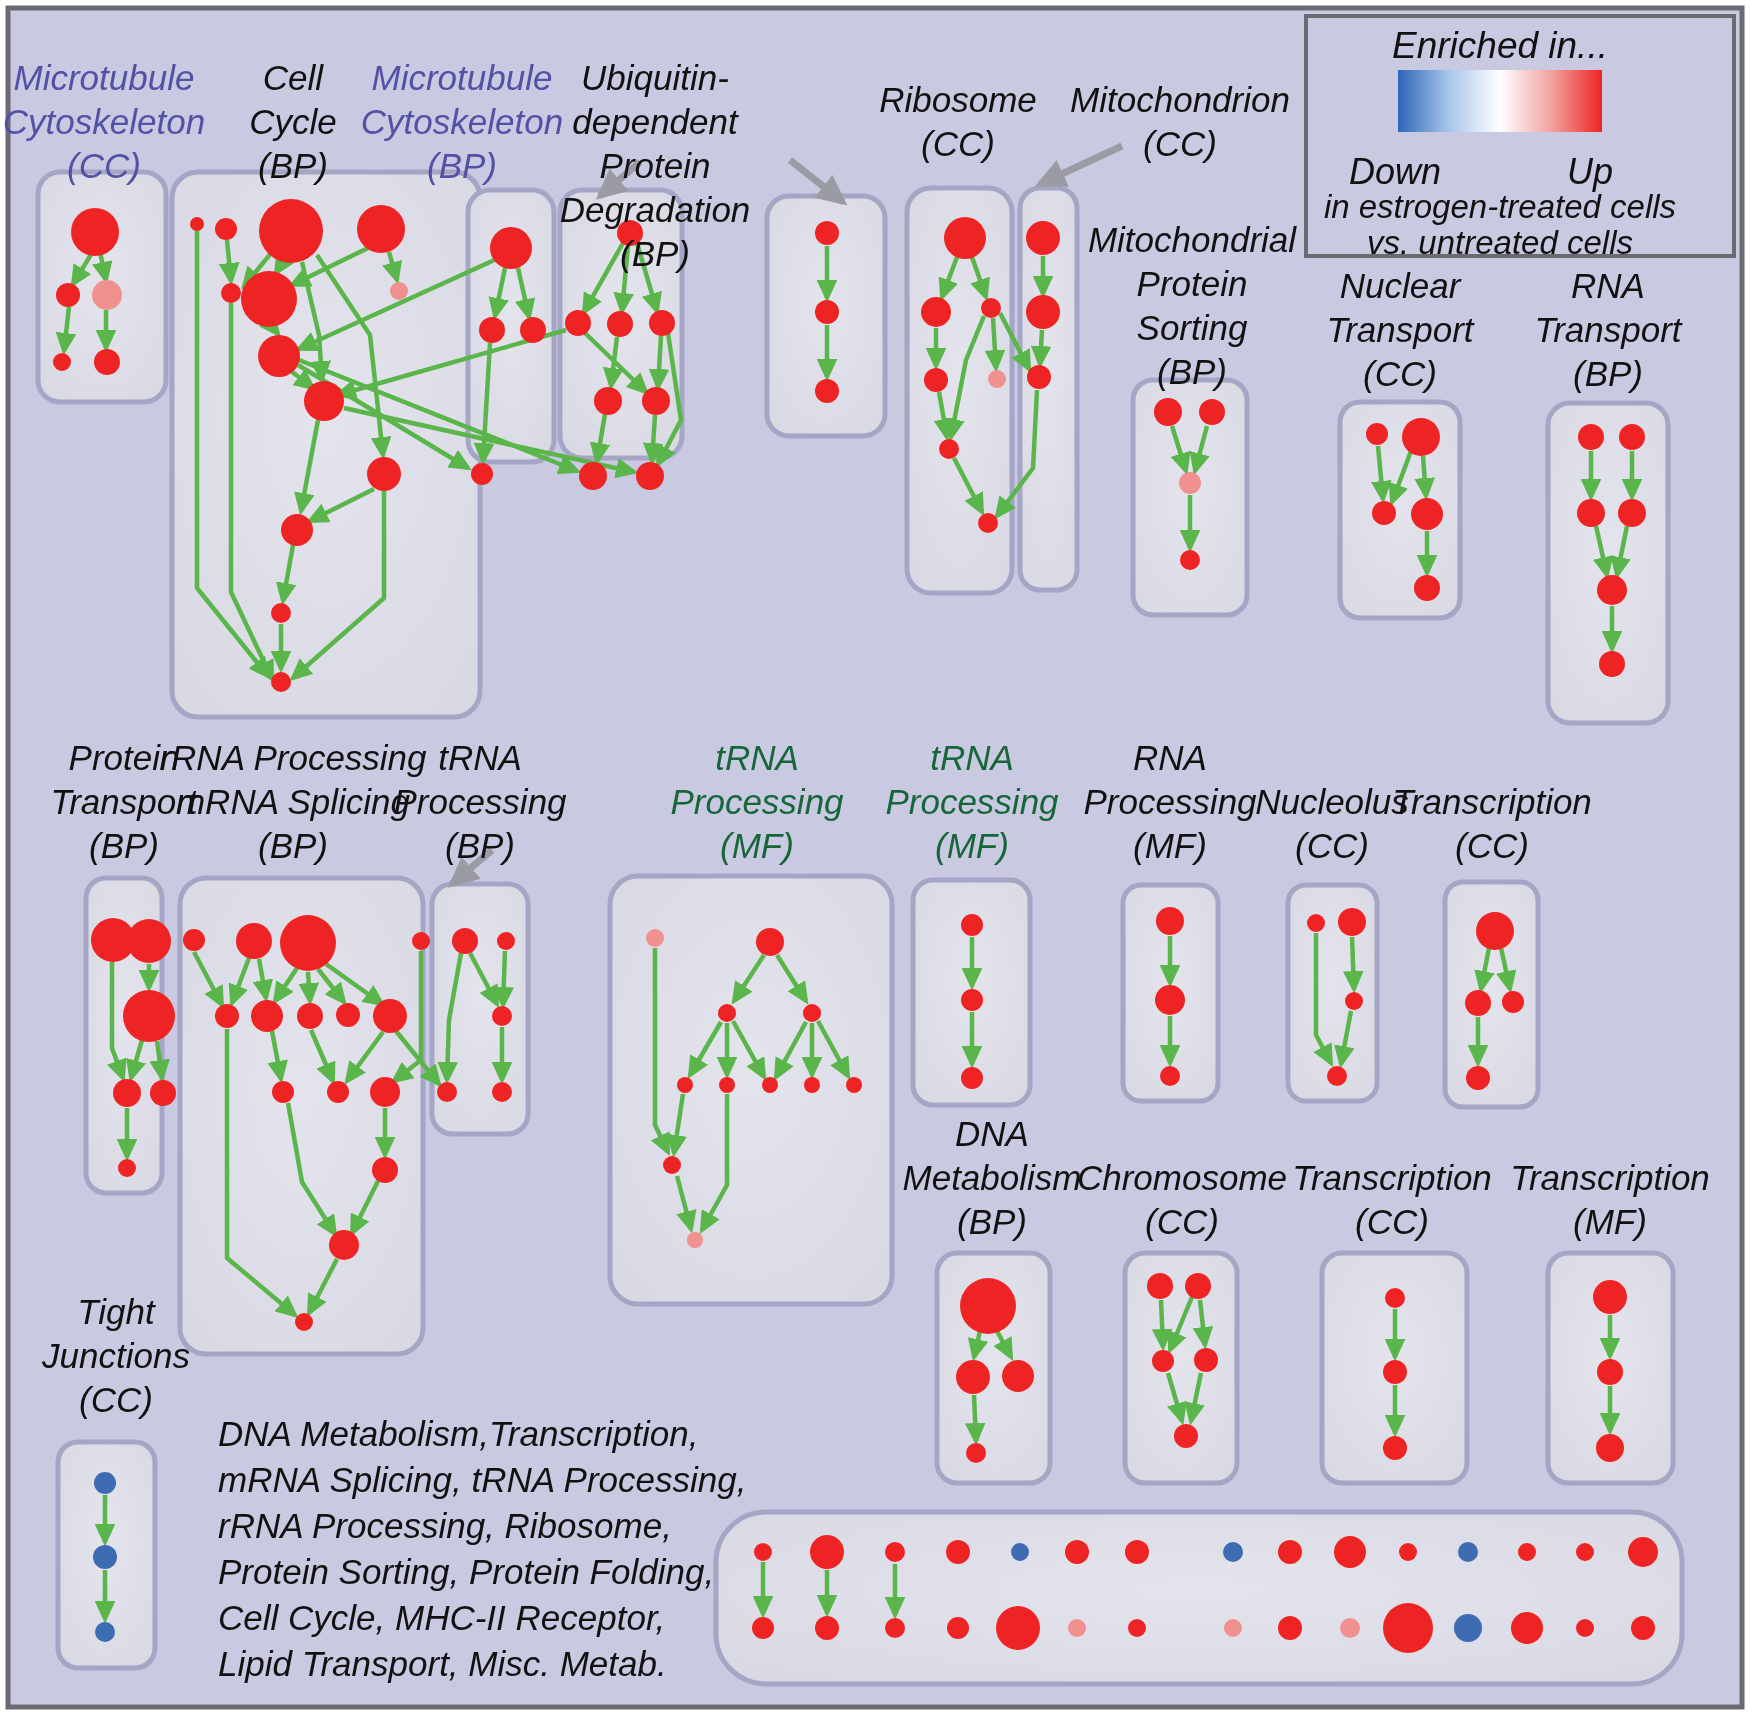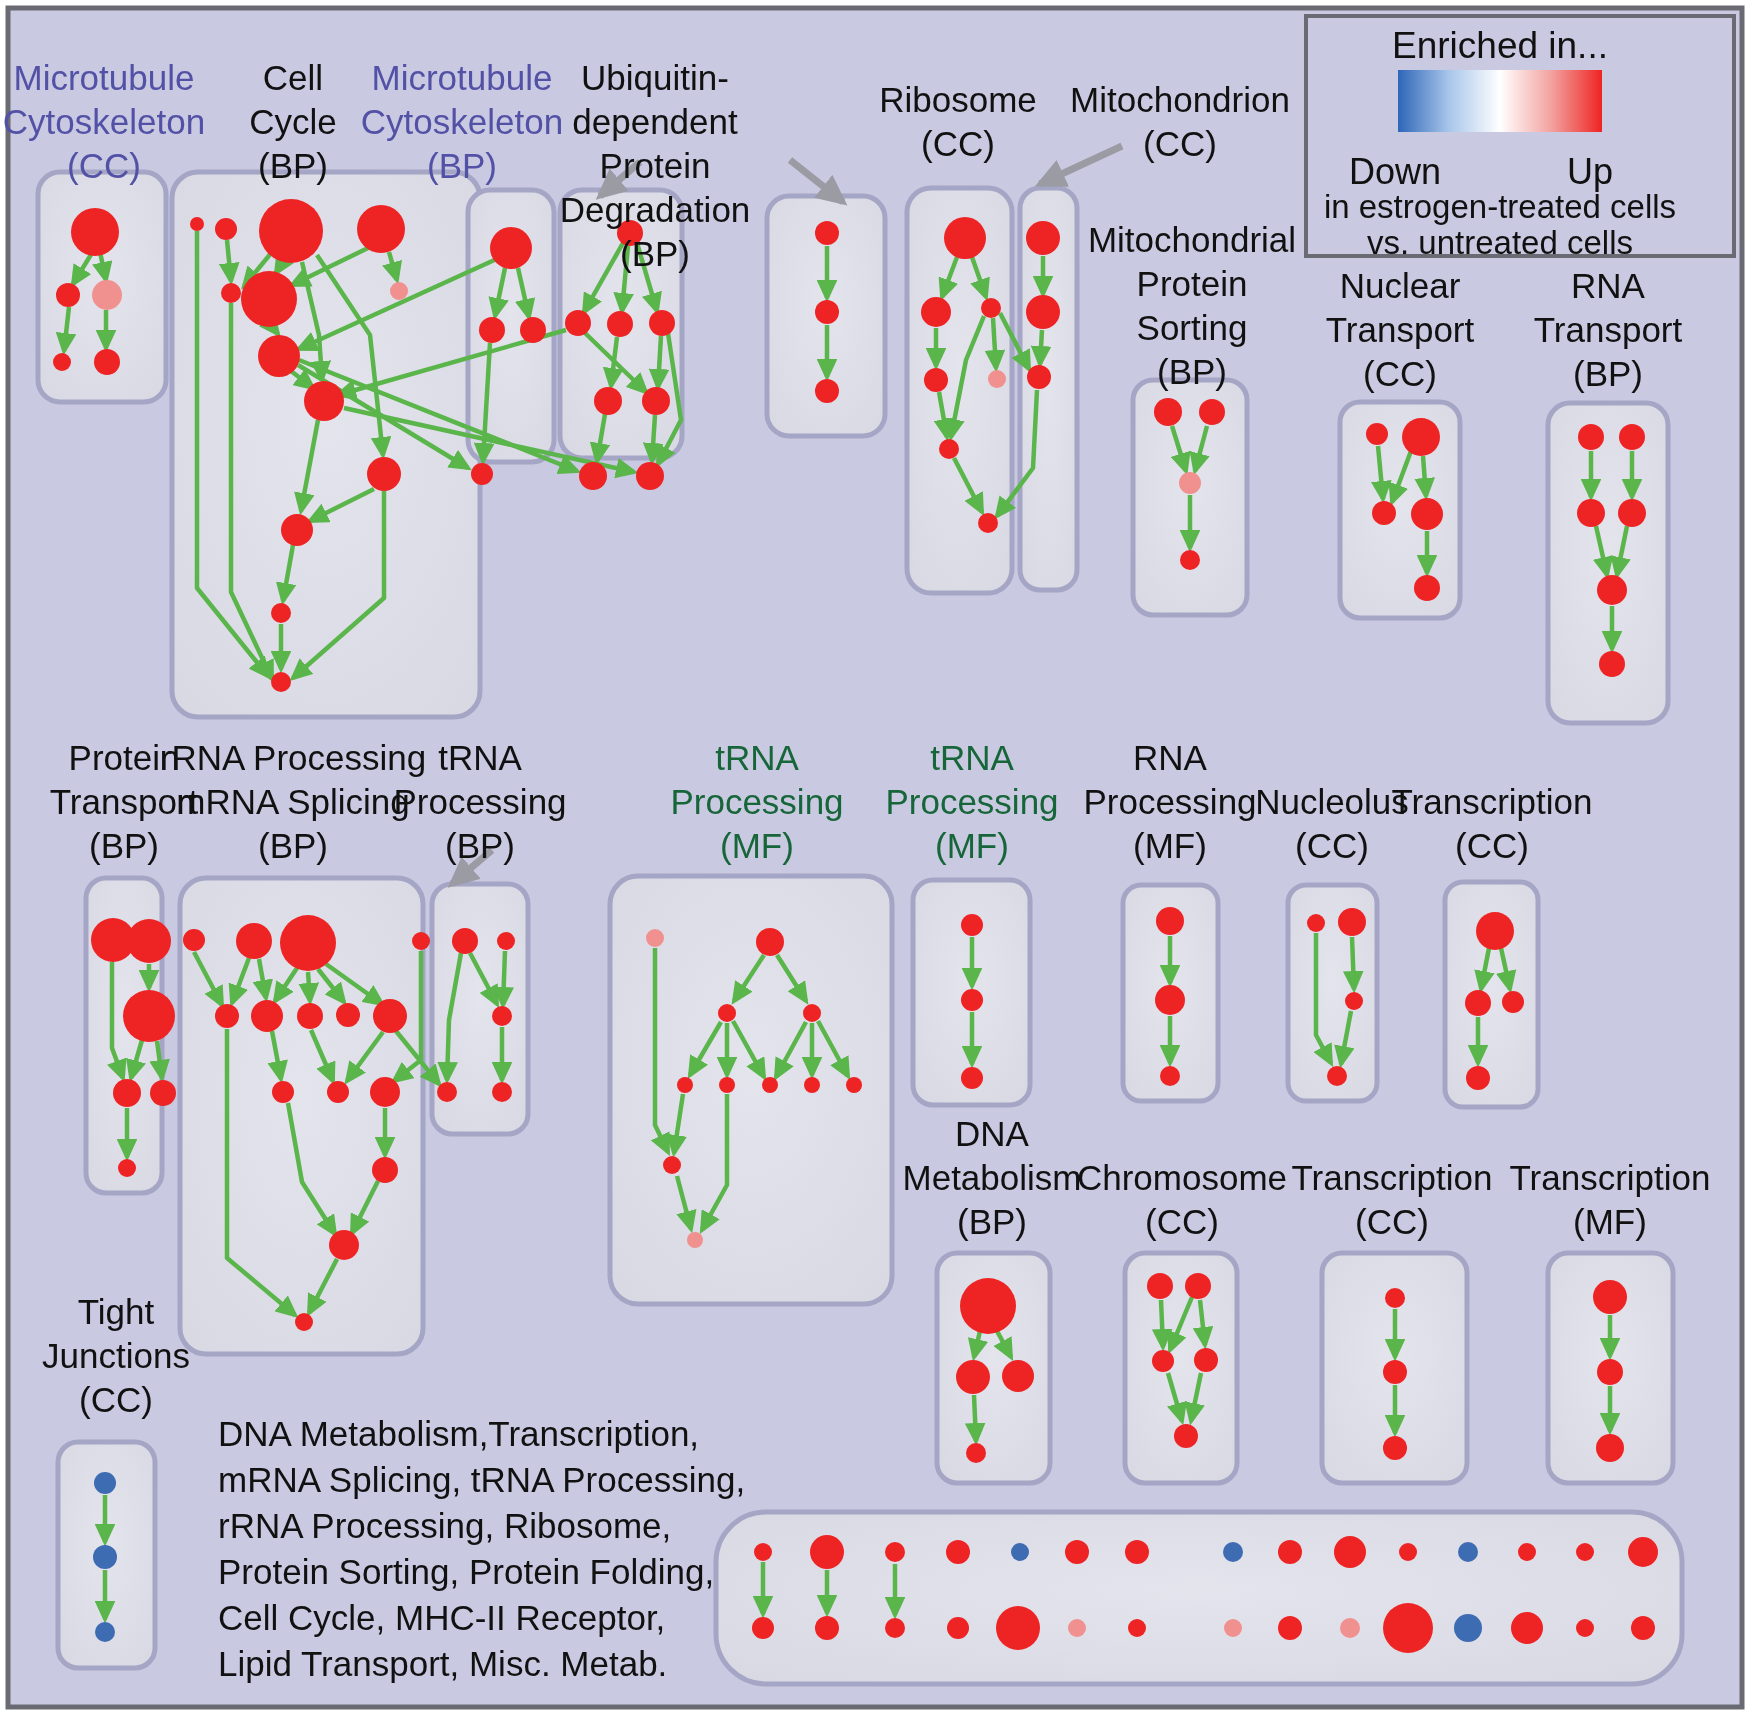--- a/index.html
+++ b/index.html
@@ -1,16 +1,16 @@
 <!DOCTYPE html>
 <html><head>
 <meta charset="utf-8">
 <style>
   html,body{margin:0;padding:0;background:#ffffff;font-family:"Liberation Sans",sans-serif;}
-  #stage{position:relative;width:1750px;height:1715px;background:#ffffff;}
+  #stage{position:relative;width:1750px;height:1715px;background:#ffffff;font-style:italic;}
   svg{position:absolute;top:0;left:0;}
   text{font-family:"Liberation Sans",sans-serif;}
 </style>
 </head>
 <body>
 
 <div id="stage">
   <svg id="fig" xmlns="http://www.w3.org/2000/svg" width="1750" height="1715" viewBox="0 0 1750 1715">
       <defs>
         <marker id="ah" markerWidth="5.2" markerHeight="4.6" refX="4.0" refY="2.3" orient="auto" markerUnits="strokeWidth">

